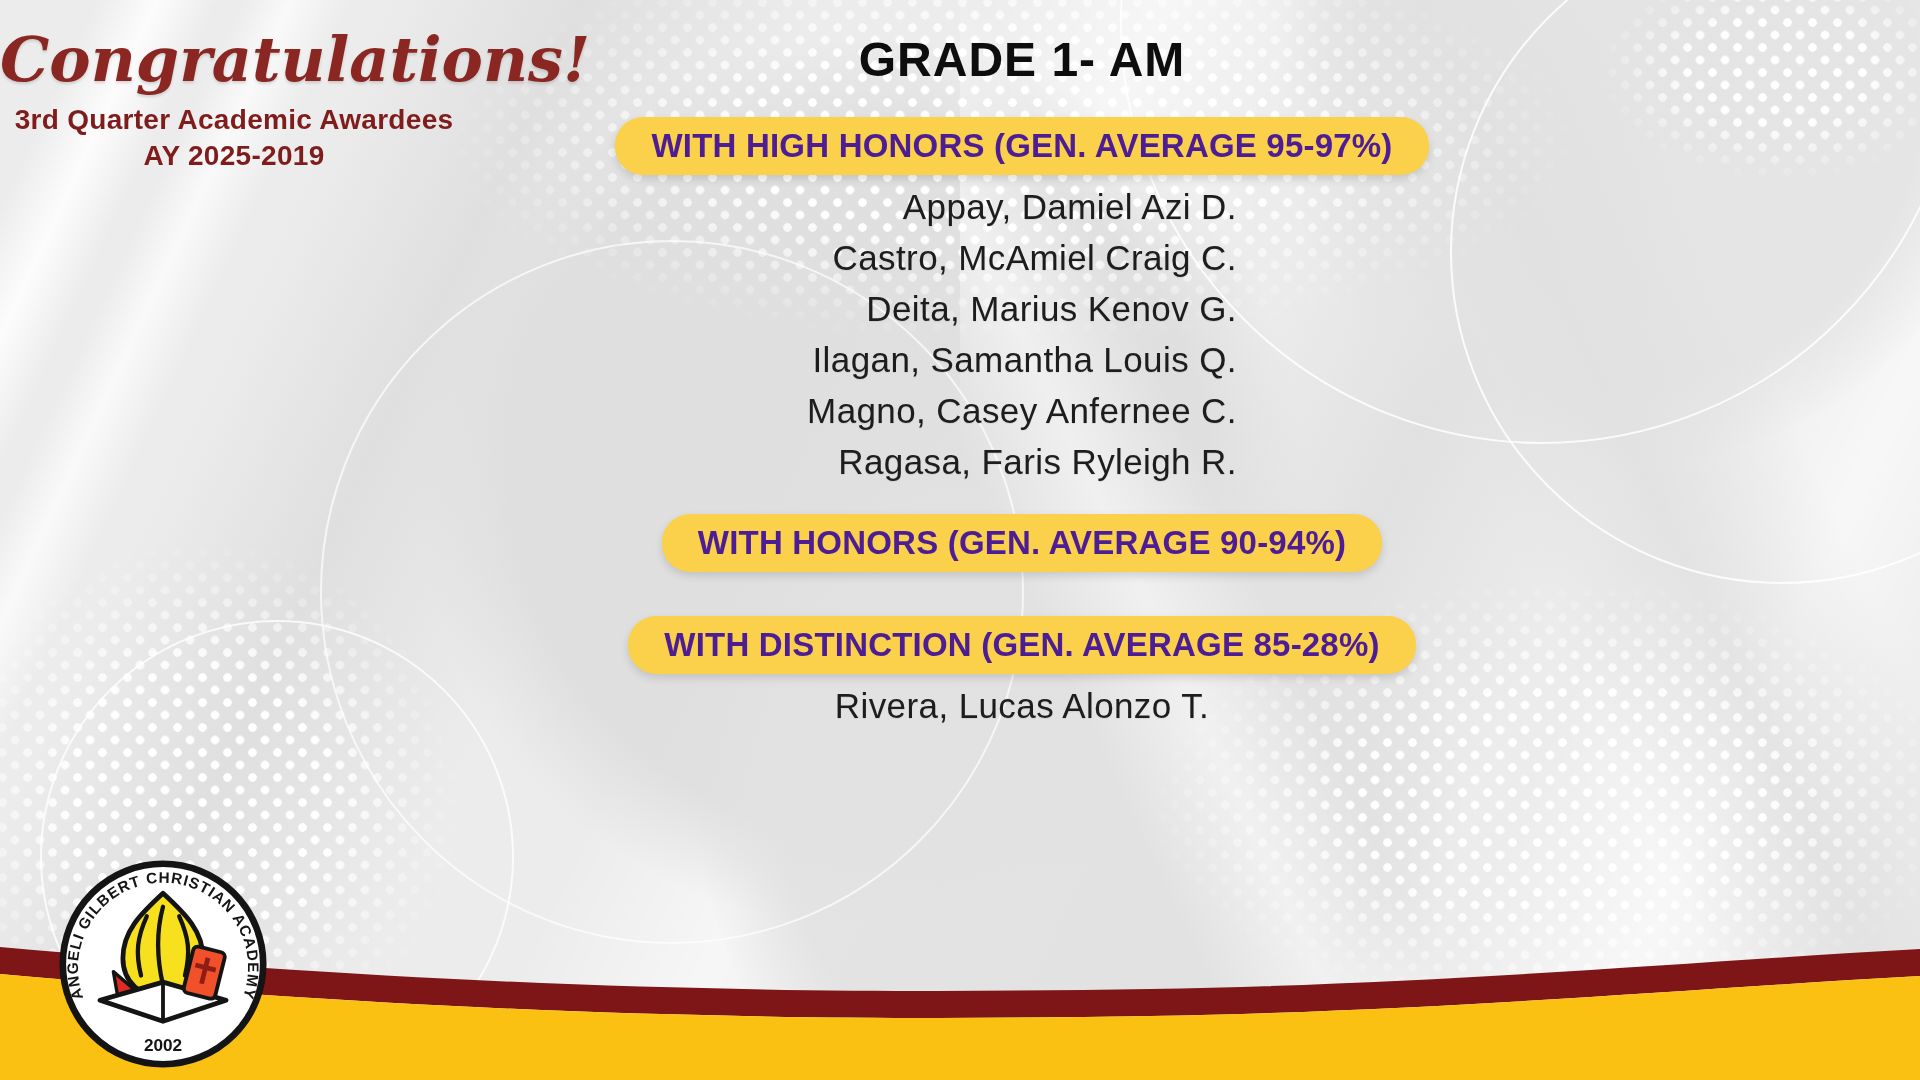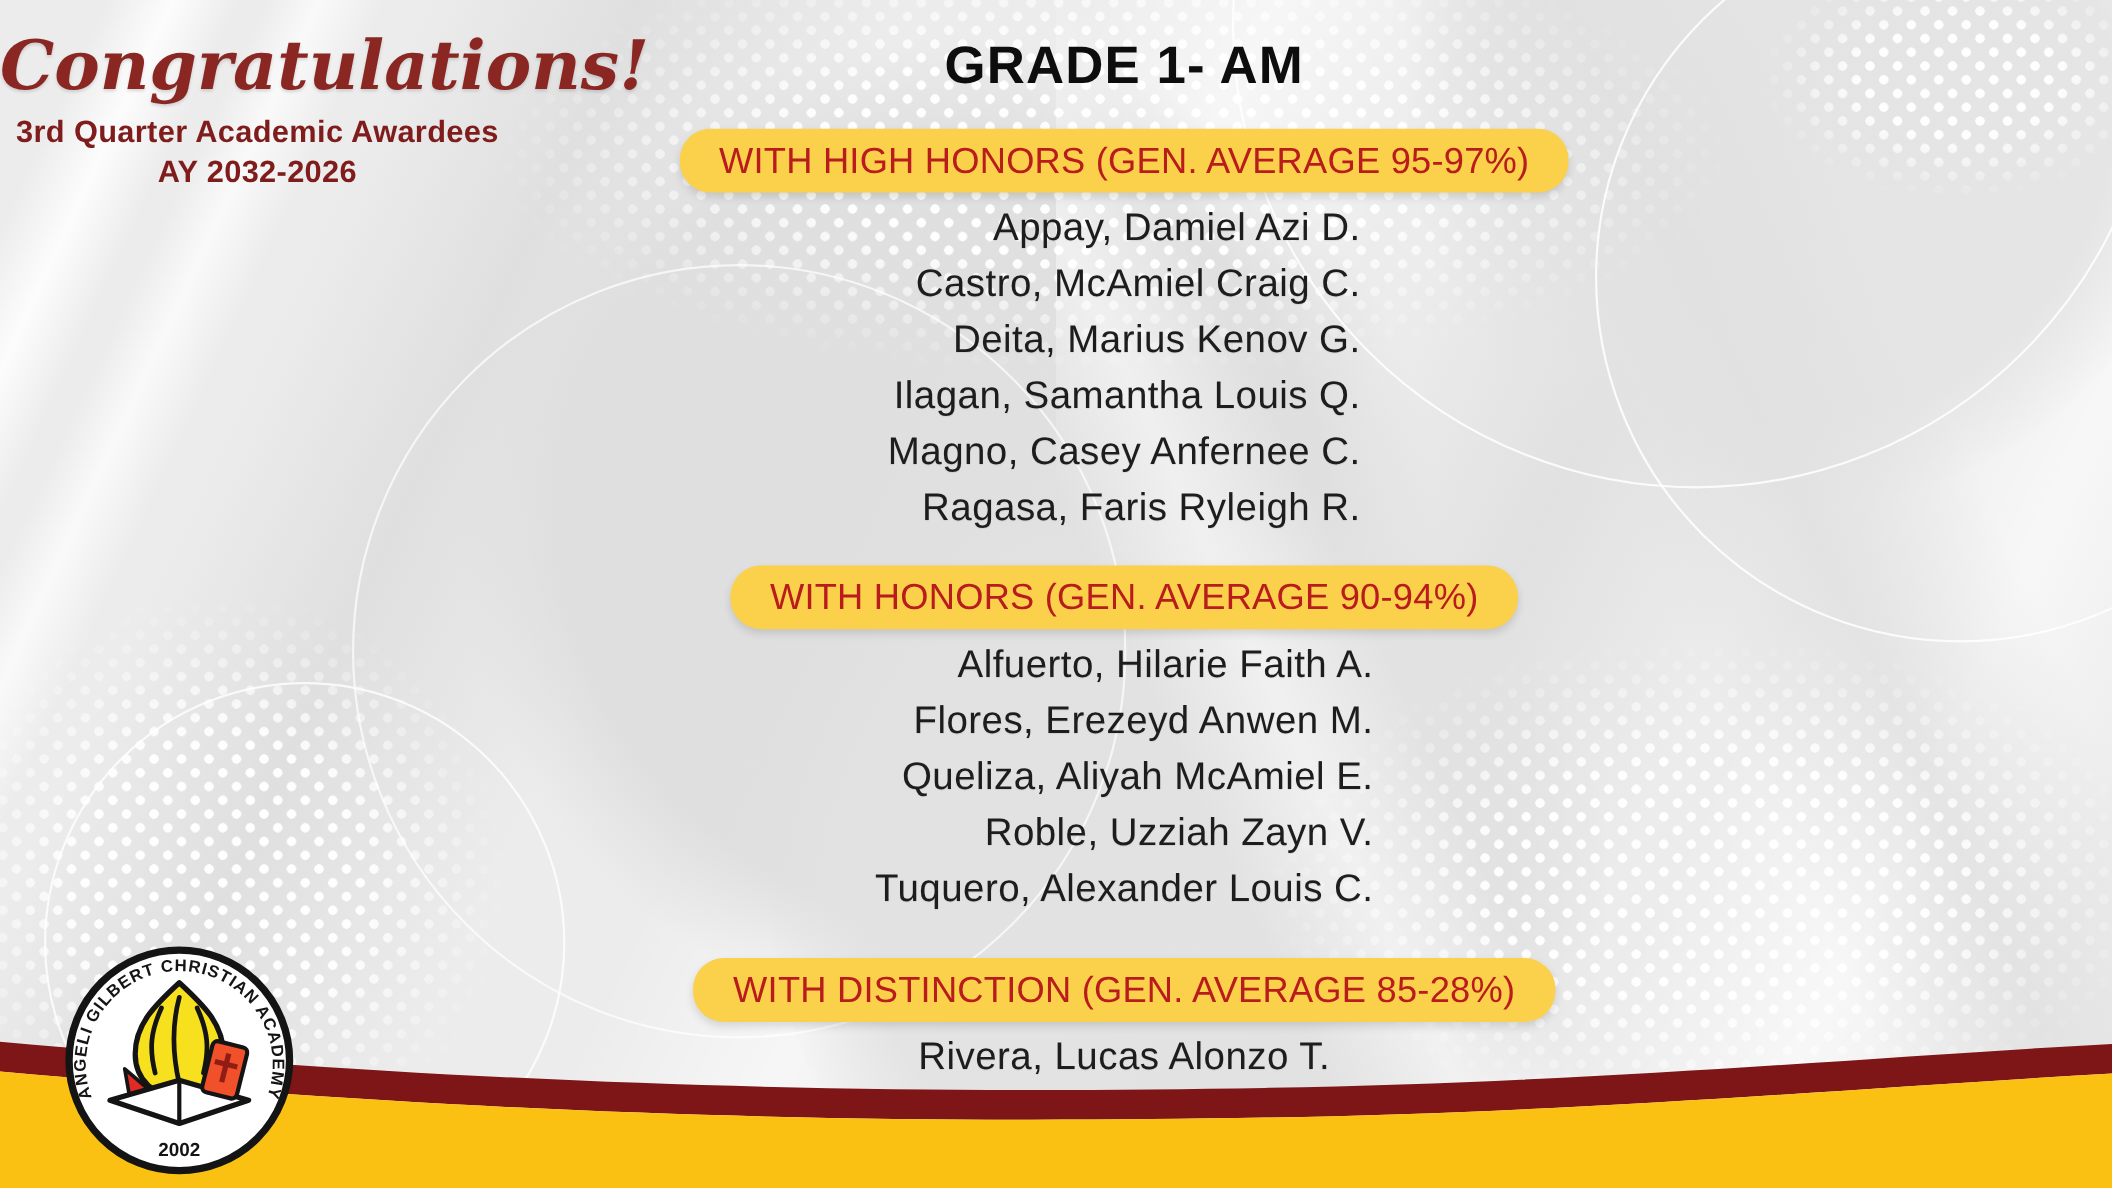--- a/index.html
+++ b/index.html
@@ -75,21 +75,21 @@
     display:flex; flex-direction:column; align-items:center;
   }
   .grade-title {
     font-weight:bold; font-size:48px; line-height:60px;
     color:#0d0d0d; letter-spacing:1px;
   }
   .badge {
     margin-top:27px; margin-bottom:6px;
     background:#FBD04B; border-radius:28px;
     padding:9px 36px 10px 36px;
-    font-weight:normal; font-size:33px; line-height:39px; color:#b91c1c;
+    font-weight:bold; font-size:33px; line-height:39px; color:#4c1d95;
     box-shadow:0 4px 8px rgba(0,0,0,.13);
     white-space:nowrap; letter-spacing:.2px;
   }
   .badge.b3 { margin-top:38px; }
   .names { display:flex; flex-direction:column; align-items:flex-end; }
   .name-line {
     font-size:35px; line-height:51px; color:#1d1d1d;
     letter-spacing:.4px; white-space:nowrap;
     text-shadow:0 1px 1px rgba(0,0,0,.08);
   }
@@ -117,44 +117,37 @@
   <div class="dots dots-right"></div>
 
   <svg class="wave" viewBox="0 0 1920 1080" preserveAspectRatio="none">
     <path d="M0,947 C500,992 850,994 1150,989 C1450,984 1700,961 1920,949 L1920,976 C1700,988 1450,1011 1150,1016 C850,1021 500,1019 0,974 Z" fill="#7E1516"></path>
     <path d="M0,974 C500,1019 850,1021 1150,1016 C1450,1011 1700,988 1920,976 L1920,1080 L0,1080 Z" fill="#FBC112"></path>
   </svg>
 
   <div class="left-head">
     <div class="congrats">Congratulations!</div>
     <div class="sub1">3rd Quarter Academic Awardees</div>
-    <div class="sub2">AY 2032-2026</div>
+    <div class="sub2">AY 2025-2019</div>
   </div>
 
   <div class="main">
     <div class="grade-title">GRADE 1- AM</div>
 
     <div class="badge">WITH HIGH HONORS (GEN. AVERAGE 95-97%)</div>
     <div class="names">
       <div class="name-line">Appay, Damiel Azi D.</div>
       <div class="name-line">Castro, McAmiel Craig C.</div>
       <div class="name-line">Deita, Marius Kenov G.</div>
       <div class="name-line">Ilagan, Samantha Louis Q.</div>
       <div class="name-line">Magno, Casey Anfernee C.</div>
       <div class="name-line">Ragasa, Faris Ryleigh R.</div>
     </div>
 
     <div class="badge">WITH HONORS (GEN. AVERAGE 90-94%)</div>
-    <div class="names">
-      <div class="name-line">Alfuerto, Hilarie Faith A.</div>
-      <div class="name-line">Flores, Erezeyd Anwen M.</div>
-      <div class="name-line">Queliza, Aliyah McAmiel E.</div>
-      <div class="name-line">Roble, Uzziah Zayn V.</div>
-      <div class="name-line">Tuquero, Alexander Louis C.</div>
-    </div>
 
     <div class="badge b3">WITH DISTINCTION (GEN. AVERAGE 85-28%)</div>
     <div class="names">
       <div class="name-line">Rivera, Lucas Alonzo T.</div>
     </div>
   </div>
 
   <svg class="logo" viewBox="0 0 220 220">
     <defs>
       <path id="arcPath" d="M 27,146 A 89,89 0 1 1 193,146" fill="none"></path>

